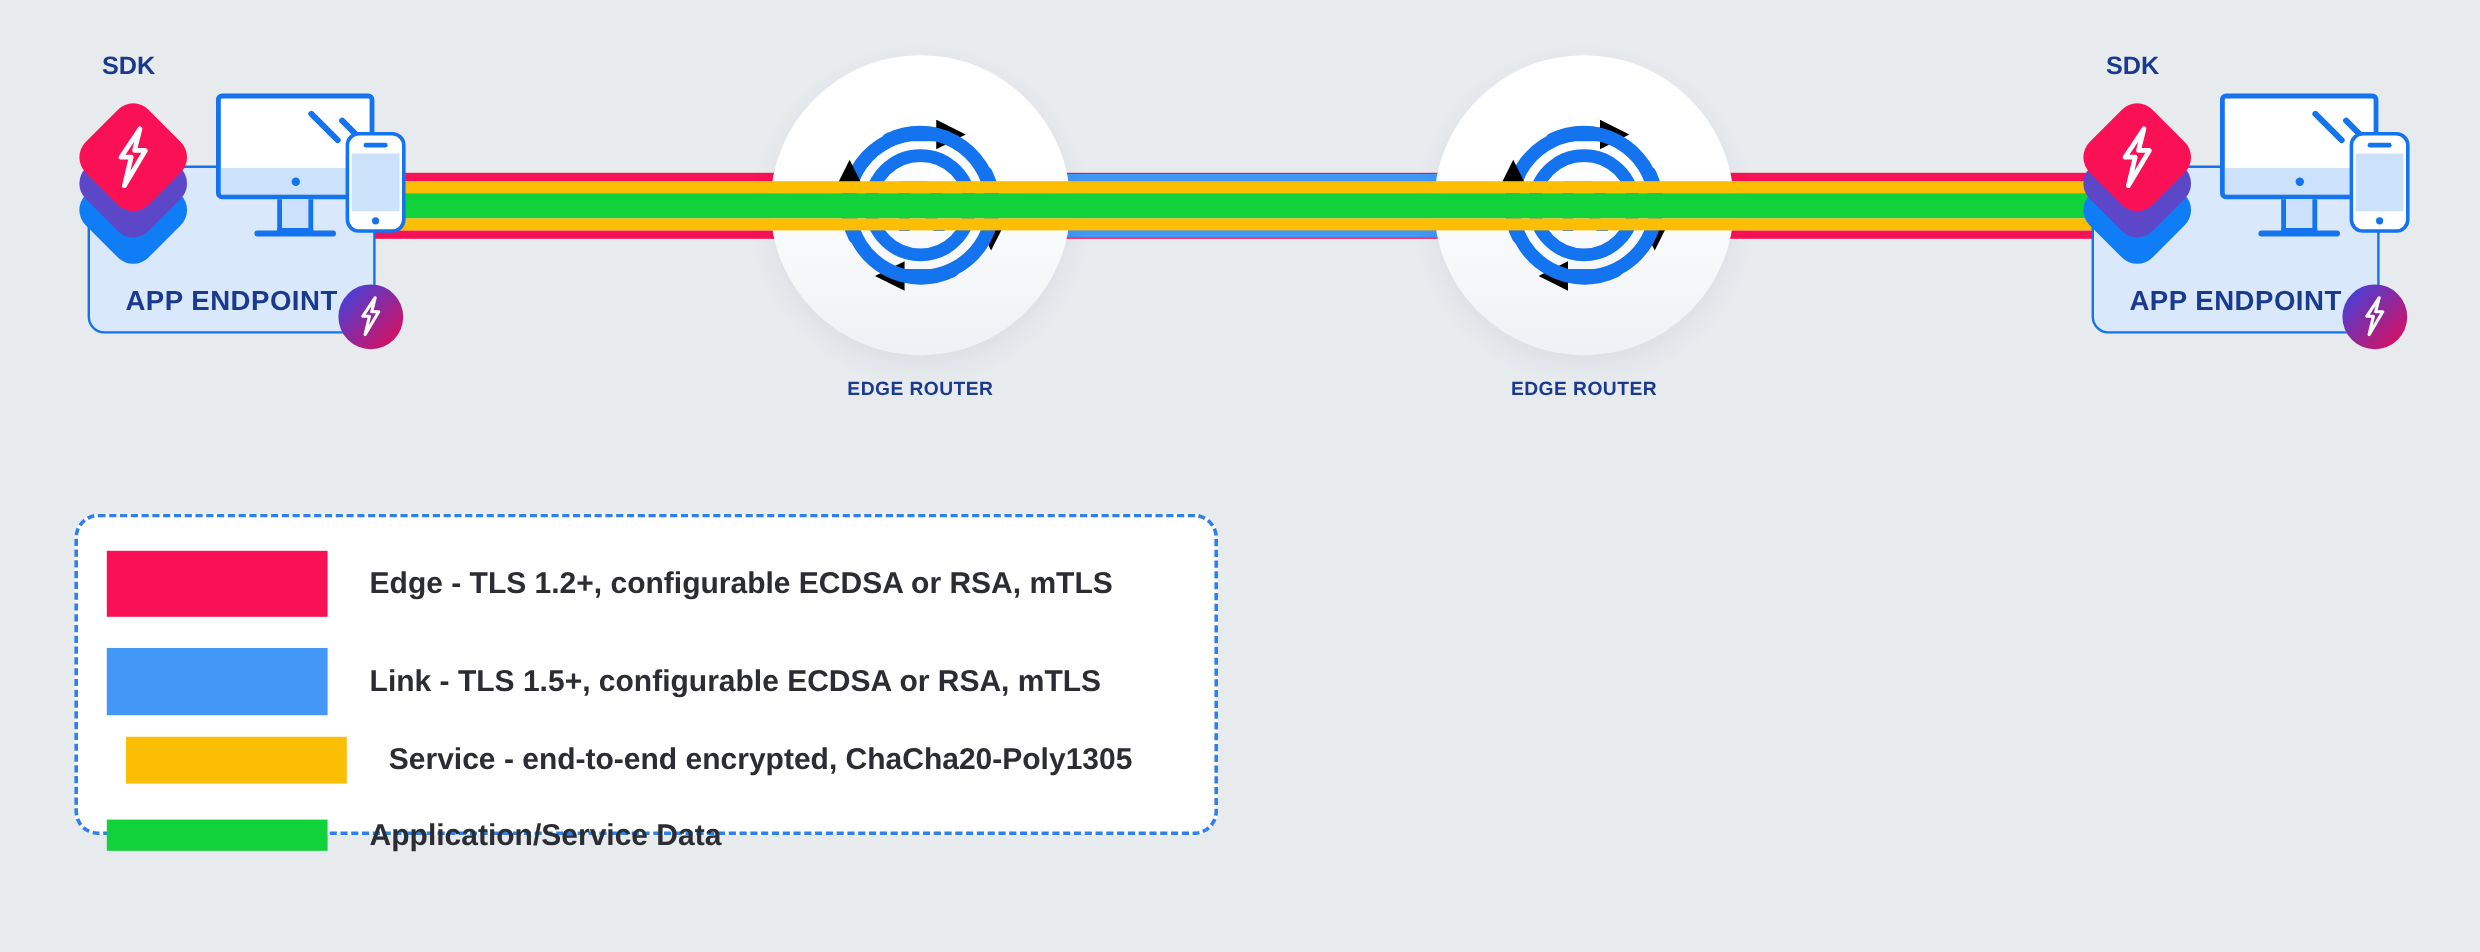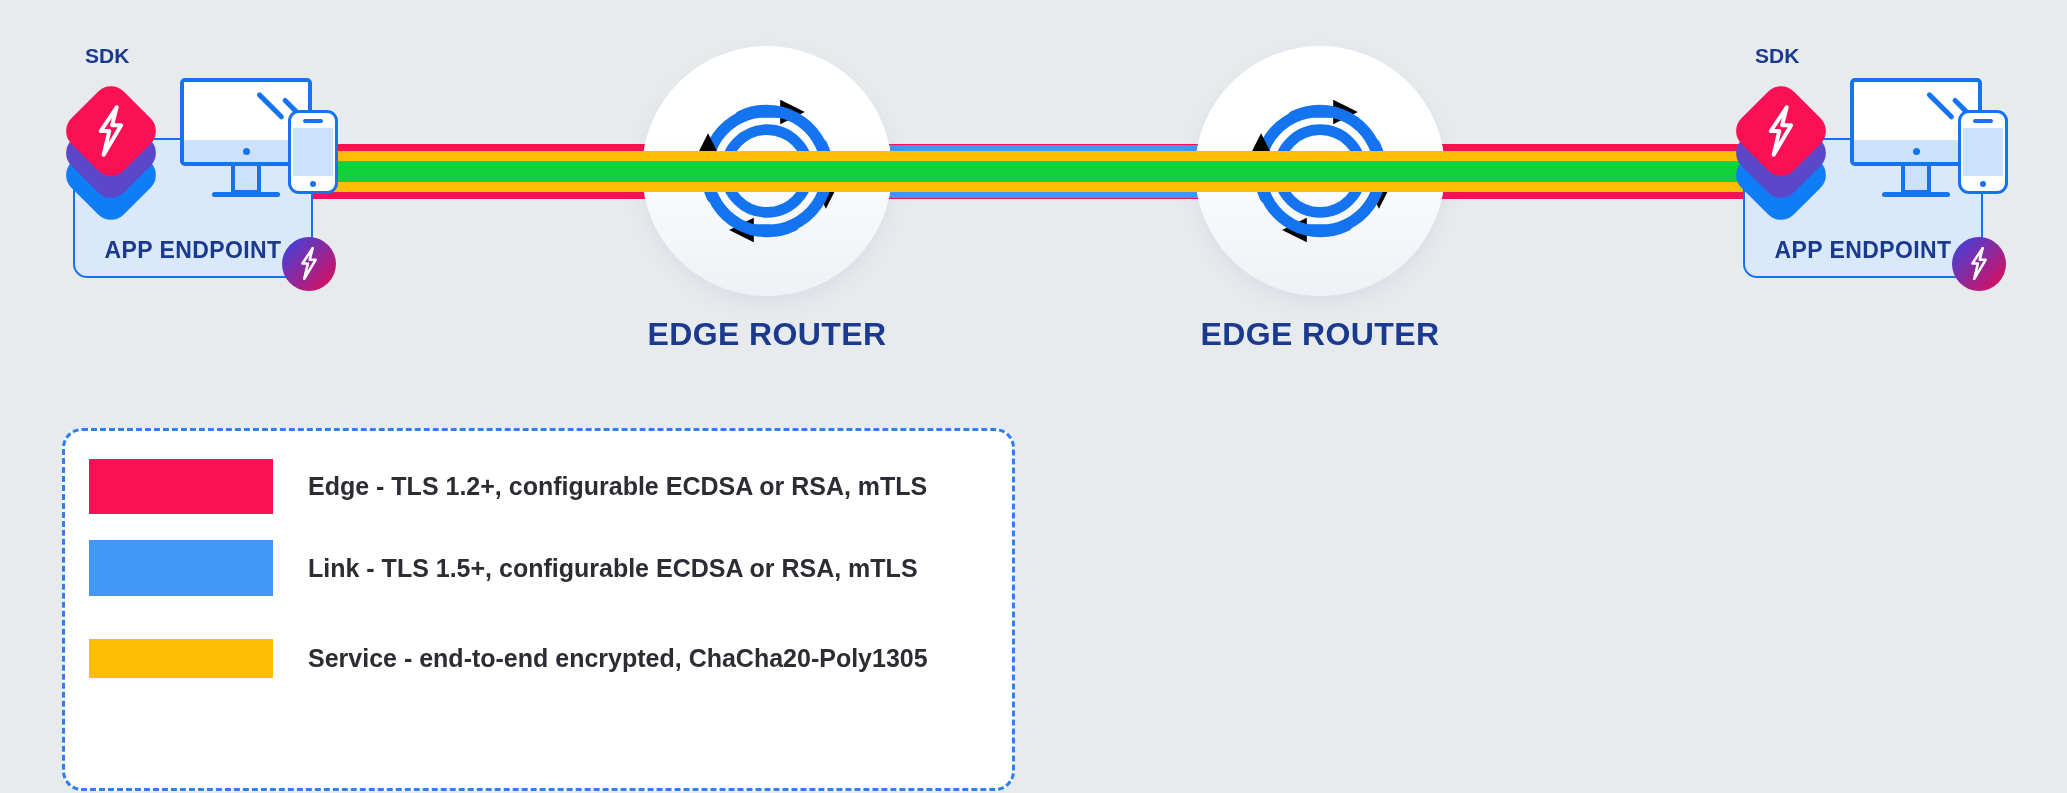--- a/index.html
+++ b/index.html
@@ -23,21 +23,21 @@
   .s-green{top:161px;height:21px;background:var(--green);z-index:3;}
   .s-yel-bot{top:182px;height:10px;background:var(--yellow);z-index:3;}
 
   
   .router-circle{position:absolute;top:46px;width:250px;height:250px;border-radius:50%;
     background:linear-gradient(180deg,#ffffff 35%,#eef1f5 100%);
     box-shadow:0 8px 22px rgba(40,60,90,.07);z-index:2;}
   .router-circle.left{left:642px;} .router-circle.right{left:1195px;}
   .router-icon{position:absolute;left:37px;top:37px;width:176px;height:176px;color:var(--icon-blue);}
   .router-label{position:absolute;top:316px;width:250px;text-align:center;
-    color:var(--navy);font-size:32px;font-weight:600;letter-spacing:.4px;z-index:5;}
+    color:var(--navy);font-size:16px;font-weight:600;letter-spacing:.4px;z-index:5;}
   .router-label.left{left:642px;} .router-label.right{left:1195px;}
 
   
   .endpoint{position:absolute;top:38px;width:285px;height:265px;z-index:4;}
   .endpoint.left{left:58px;} .endpoint.right{left:1728px;}
   .sdk-label{position:absolute;left:27px;top:6px;font-size:21px;font-weight:600;color:var(--navy);}
   .ep-box{position:absolute;left:15px;top:100px;width:240px;height:140px;background:var(--box-fill);
     border:2.5px solid var(--icon-blue);border-radius:14px;}
   .ep-label{position:absolute;left:0;right:0;bottom:12px;text-align:center;
     color:var(--navy);font-size:23px;font-weight:600;letter-spacing:.4px;}
@@ -63,25 +63,25 @@
   .p-screen{position:absolute;left:2px;right:2px;top:15px;bottom:15px;background:var(--panel-fill);}
   .p-speaker{position:absolute;left:50%;top:6px;width:20px;height:3.5px;margin-left:-10px;
     background:var(--icon-blue);border-radius:2px;}
   .p-dot{position:absolute;left:50%;bottom:4.5px;width:6px;height:6px;margin-left:-3px;
     border-radius:50%;background:var(--icon-blue);}
   .badge{position:absolute;left:224px;top:199px;width:54px;height:54px;border-radius:50%;
     background:linear-gradient(135deg,var(--badge-from) 15%,var(--badge-to) 85%);z-index:5;}
   .badge-bolt{position:absolute;left:16px;top:9px;width:22px;height:35px;color:#fff;}
 
   
-  .legend{position:absolute;left:62px;top:428px;width:953px;height:363px;background:#fff;
+  .legend{position:absolute;left:62px;top:428px;width:953px;height:268px;background:#fff;
     border:3px dashed var(--legend-border);border-radius:20px;z-index:6;}
   .legend-row{position:absolute;left:24px;right:20px;display:flex;align-items:center;}
   .legend-swatch{width:184px;flex:0 0 184px;margin-right:35px;}
-  .lr-0{top:28px;height:55px;} .lr-1{top:109px;height:56px;} .lr-2{top:208px;height:39px;} .lr-3{top:252px;height:26px;}
+  .lr-0{top:28px;height:55px;} .lr-1{top:109px;height:56px;} .lr-2{top:183px;height:39px;margin-left:16px;} .lr-3{top:252px;height:26px;}
   .sw-edge{background:var(--red);height:55px;} .sw-link{background:var(--link-blue);height:56px;}
   .sw-service{background:var(--yellow);height:39px;} .sw-data{background:var(--green);height:26px;}
   .legend-label{font-size:25px;font-weight:600;color:var(--legend-text);white-space:nowrap;}
 
   .defs-svg{position:absolute;width:0;height:0;overflow:hidden;}
 </style>
 </head>
 <body>
 
 <svg class="defs-svg" aria-hidden="true">
@@ -208,15 +208,19 @@
       <span class="legend-label">Edge - TLS 1.2+, configurable ECDSA or RSA, mTLS</span>
     </div>
     <div class="legend-row lr-1">
       <div class="legend-swatch sw-link"></div>
       <span class="legend-label">Link - TLS 1.5+, configurable ECDSA or RSA, mTLS</span>
     </div>
     <div class="legend-row lr-2">
       <div class="legend-swatch sw-service"></div>
       <span class="legend-label">Service - end-to-end encrypted, ChaCha20-Poly1305</span>
     </div>
+    <div class="legend-row lr-3">
+      <div class="legend-swatch sw-data"></div>
+      <span class="legend-label">Application/Service Data</span>
+    </div>
   </div>
 
 </div>
 
 </body></html>

